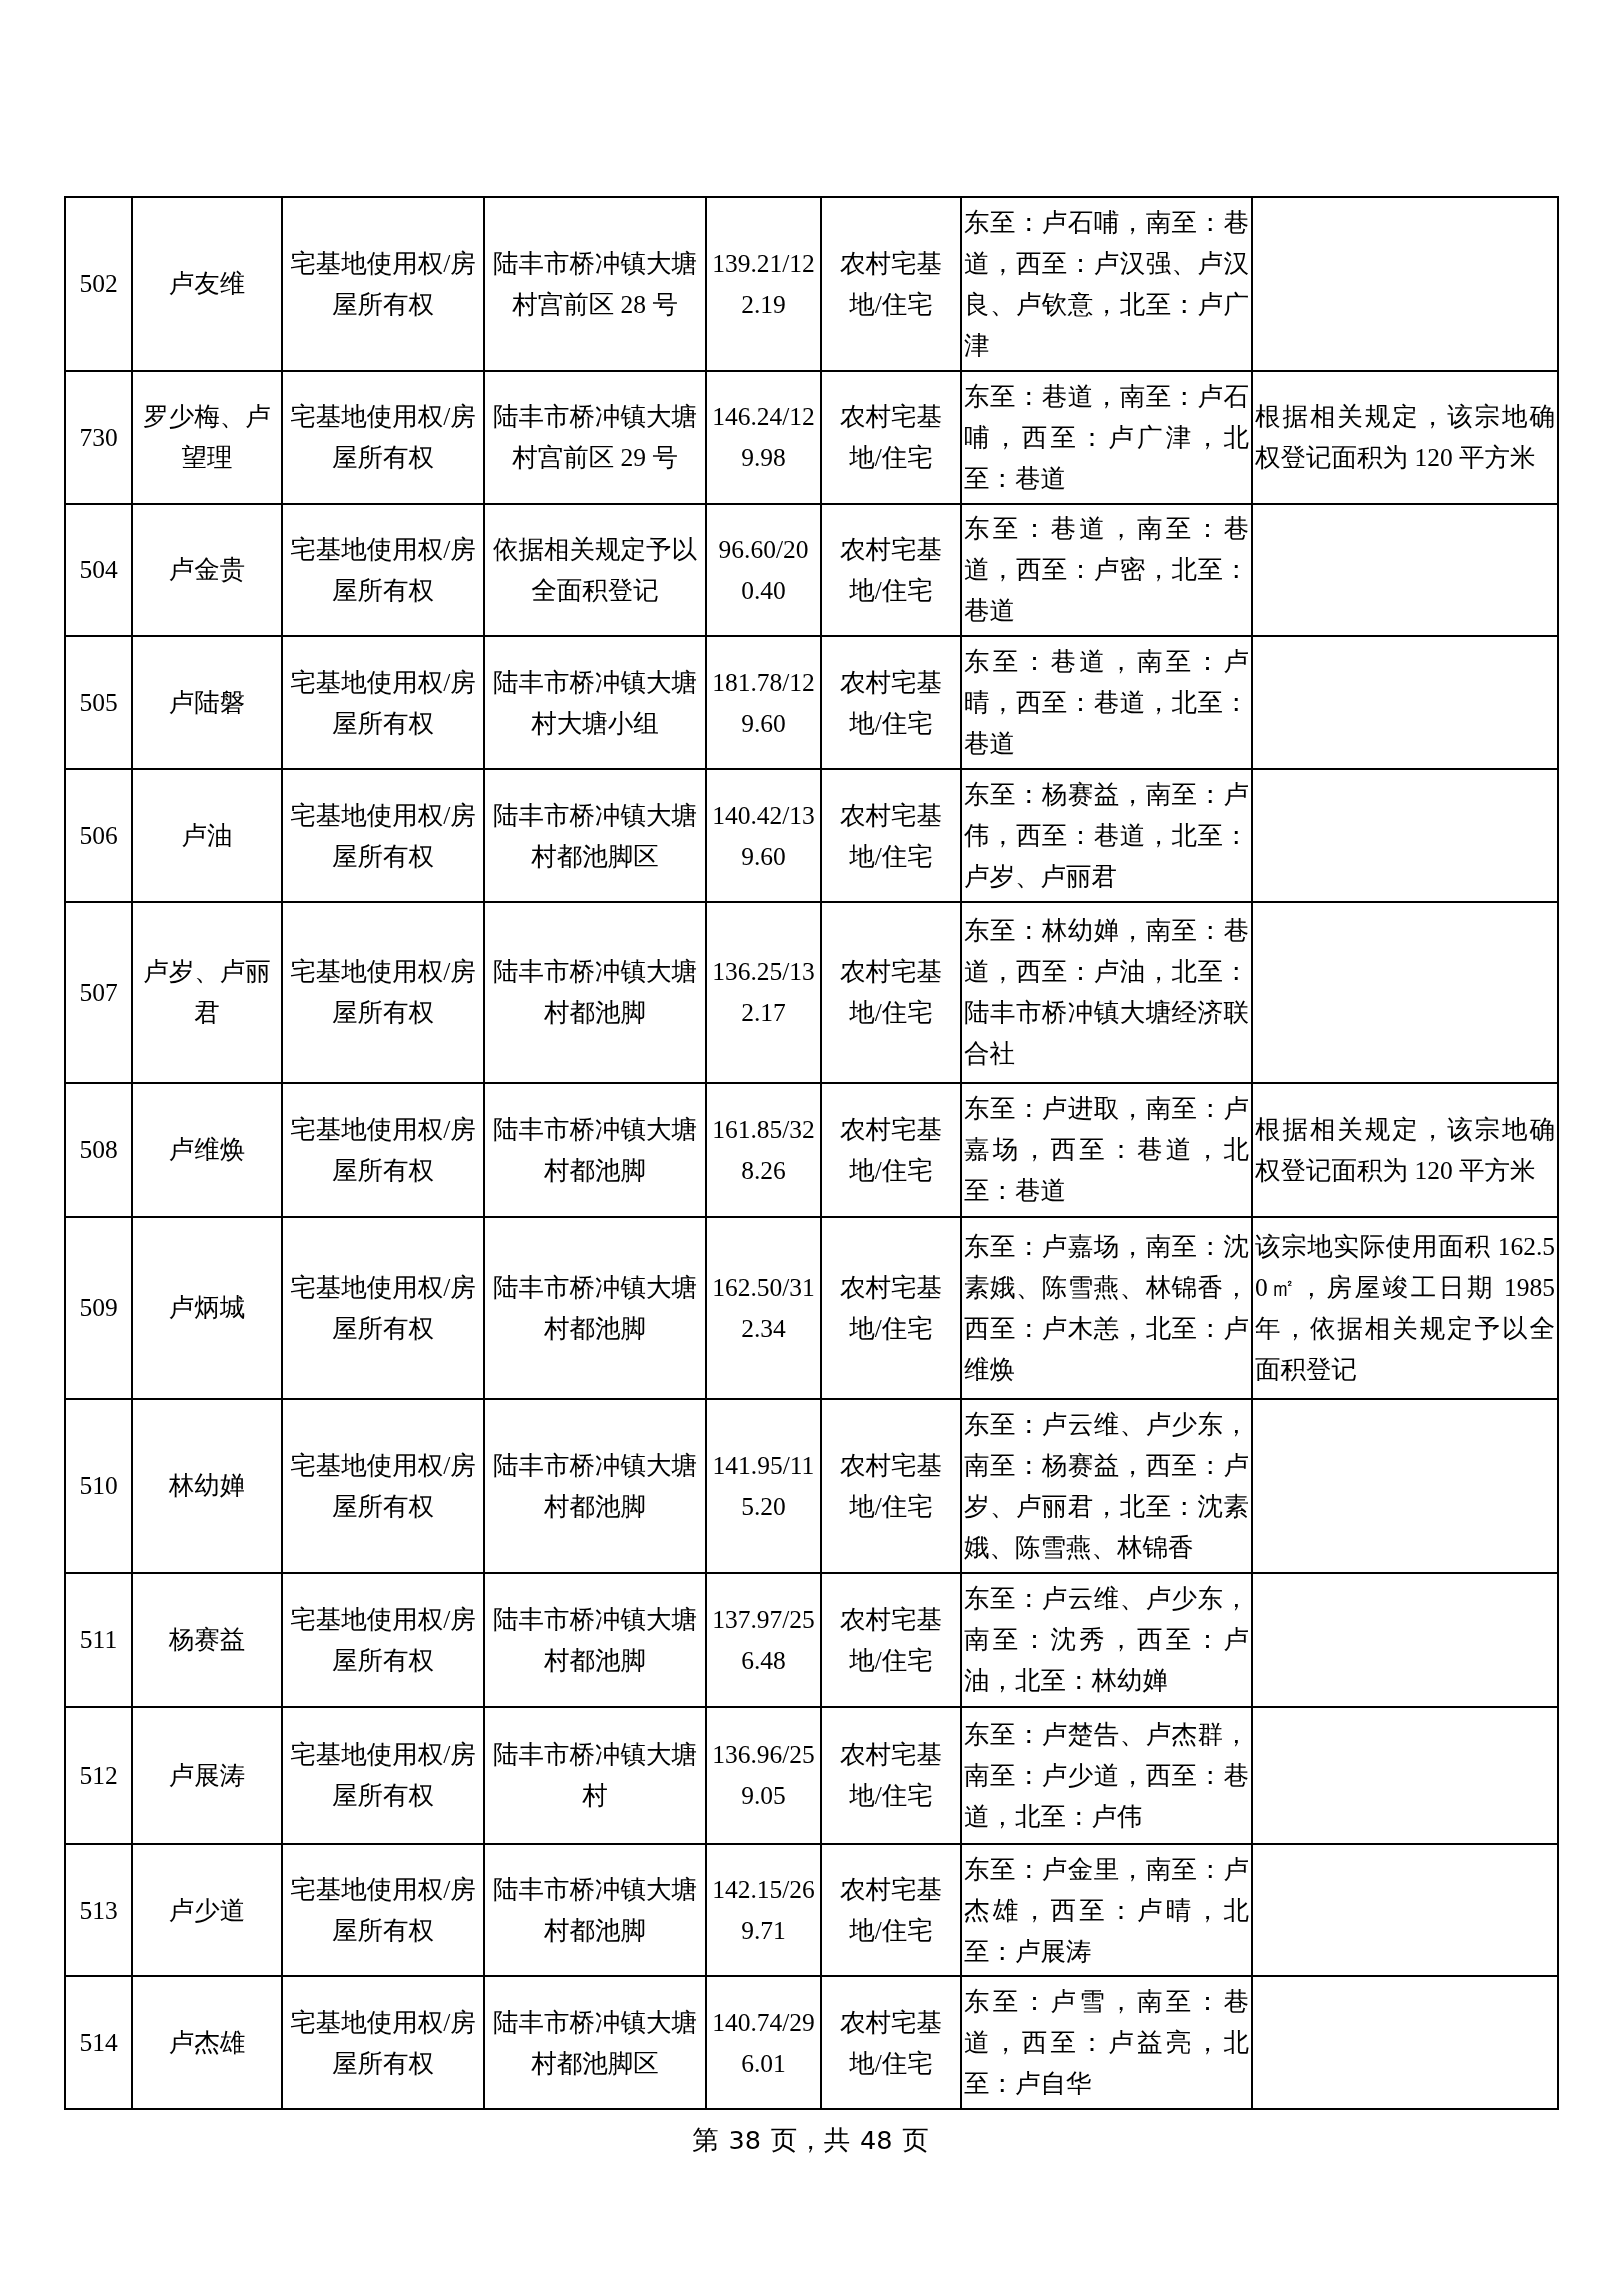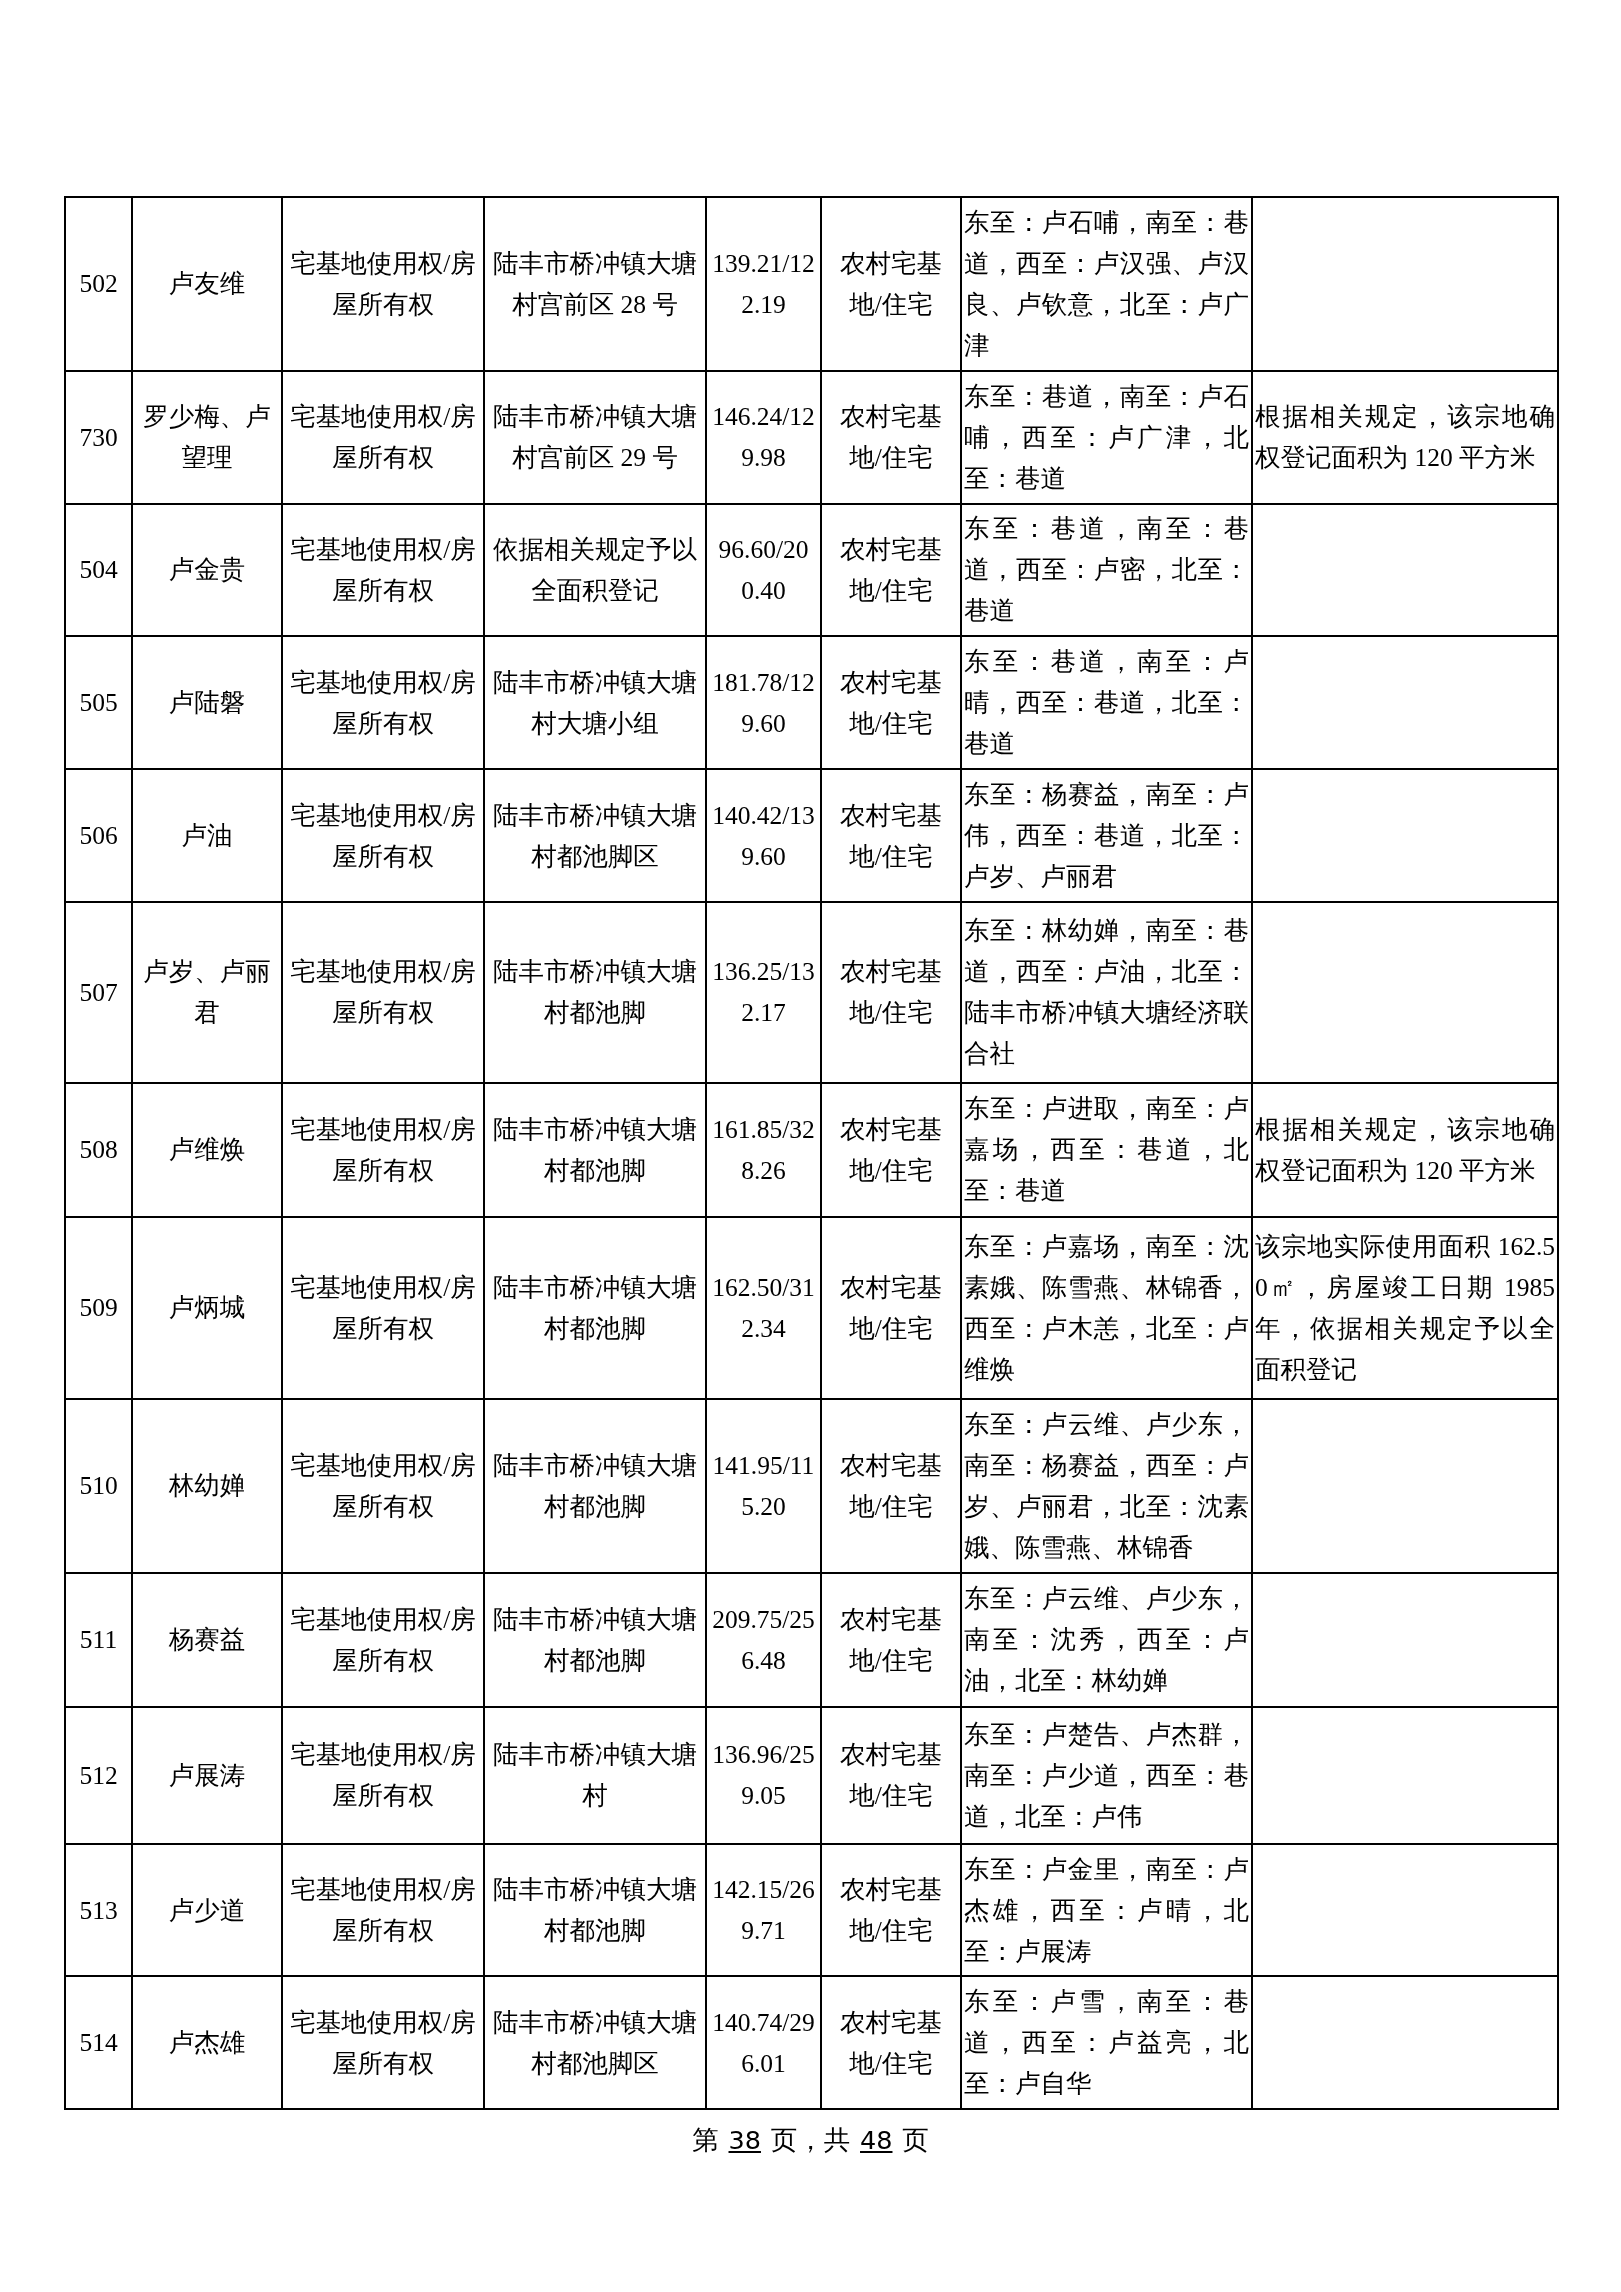--- a/index.html
+++ b/index.html
@@ -34,21 +34,20 @@
     position:absolute;
     left:0;top:2122px;
     width:1621px;
     text-align:center;
     font-size:26.5px;
     color:#000;
   }
   .footer .num{
     font-family:"DejaVu Sans","Liberation Sans",sans-serif;
     font-size:25.5px;
-    text-decoration:underline;
   }
   .footer span{margin:0 4.9px;}
 </style>
 </head>
 <body>
 
 <div class="page">
 
   <table class="reg">
     <colgroup>
@@ -150,21 +149,21 @@
     <td class="c-area">141.95/115.20</td>
     <td class="c-usage">农村宅基地/住宅</td>
     <td class="c-bound">东至：卢云维、卢少东，南至：杨赛益，西至：卢岁、卢丽君，北至：沈素娥、陈雪燕、林锦香</td>
     <td class="c-remark"></td>
   </tr>
         <tr style="height: 134px;">
     <td class="c-no">511</td>
     <td class="c-name">杨赛益</td>
     <td class="c-type">宅基地使用权/房屋所有权</td>
     <td class="c-loc">陆丰市桥冲镇大塘村都池脚</td>
-    <td class="c-area">209.75/256.48</td>
+    <td class="c-area">137.97/256.48</td>
     <td class="c-usage">农村宅基地/住宅</td>
     <td class="c-bound">东至：卢云维、卢少东，南至：沈秀，西至：卢油，北至：林幼婵</td>
     <td class="c-remark"></td>
   </tr>
         <tr style="height: 137px;">
     <td class="c-no">512</td>
     <td class="c-name">卢展涛</td>
     <td class="c-type">宅基地使用权/房屋所有权</td>
     <td class="c-loc">陆丰市桥冲镇大塘村</td>
     <td class="c-area">136.96/259.05</td>

